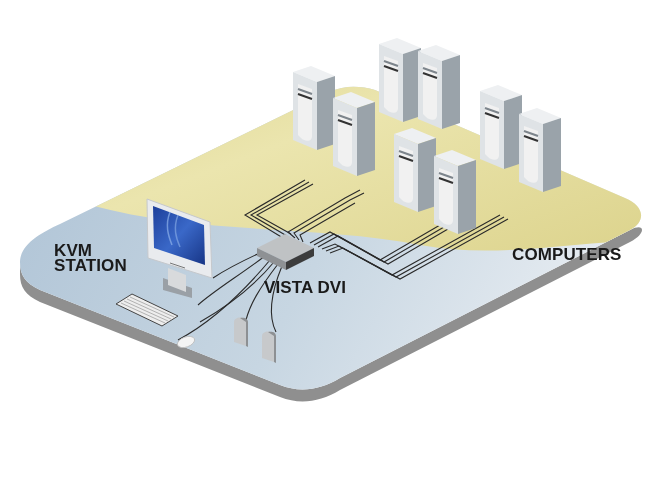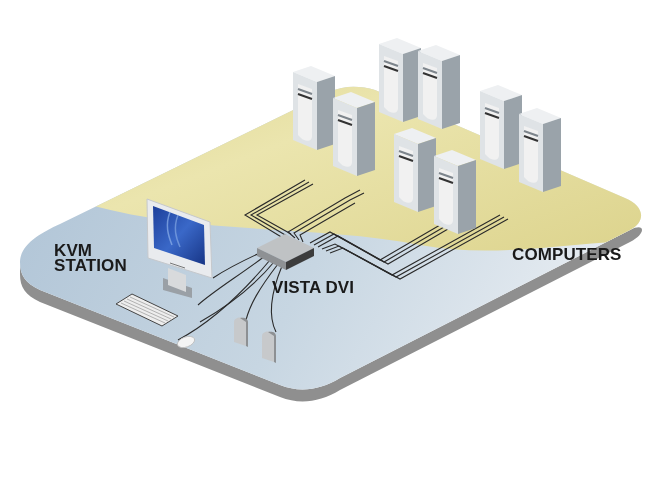--- a/index.html
+++ b/index.html
@@ -1,20 +1,20 @@
 <!DOCTYPE html>
 <html><head>
 <meta charset="utf-8">
 <style>
   html, body { margin:0; padding:0; background:#ffffff; }
   body { width:659px; height:484px; position:relative; overflow:hidden; font-family:"Liberation Sans", sans-serif; }
   #diagram { position:absolute; left:0; top:0; width:659px; height:484px; }
   .label { position:absolute; font-family:"Liberation Sans", sans-serif; font-weight:bold; font-size:17px; line-height:15px; color:#1a1a1a; letter-spacing:0.1px; }
   #lbl-kvm { left:54px; top:243px; width:110px; }
-  #lbl-vista { left:272px; top:280px; }
+  #lbl-vista { left:264px; top:280px; }
   #lbl-computers { left:472px; top:247px;margin-left:40px; }
 </style>
 </head>
 <body>
 
 <svg id="diagram" width="659" height="484" viewBox="0 0 659 484" xmlns="http://www.w3.org/2000/svg">
   <defs>
     <linearGradient id="gBlue" x1="0" y1="0" x2="1" y2="0.4">
       <stop offset="0" stop-color="#a9bfd3"></stop>
       <stop offset="0.6" stop-color="#c7d6e2"></stop>

